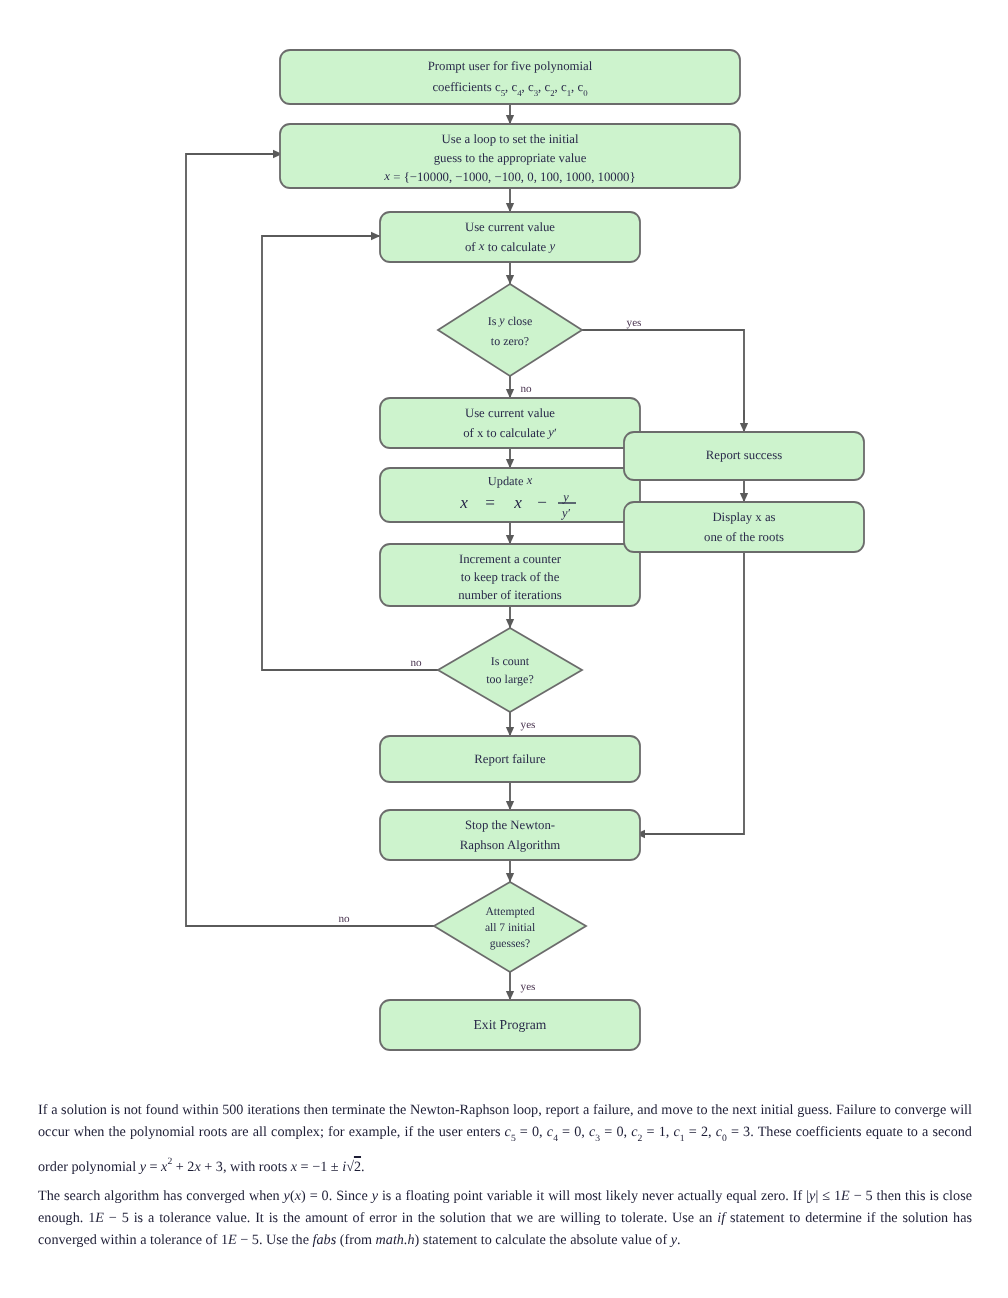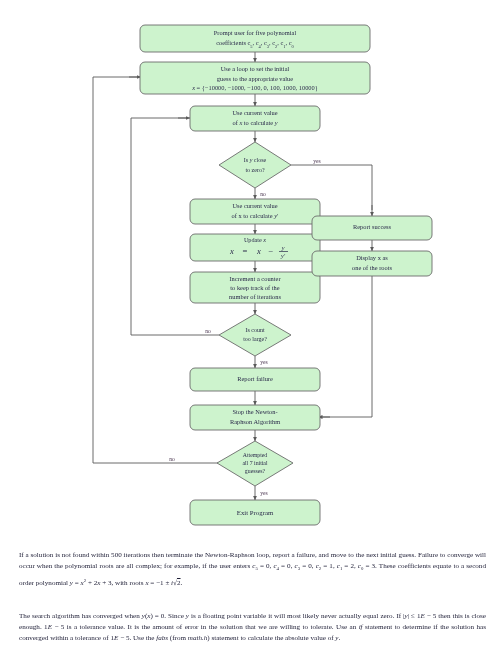--- a/index.html
+++ b/index.html
@@ -47,21 +47,21 @@
   .prose {
     position: absolute;
     left: 19px;
     width: 467px;
     font-size: 7.1px;
     line-height: 11.1px;
     text-align: justify;
     color: #1d1d35;
   }
   #para1 { top: 543px; }
-  #para2 { top: 604px; }
+  #para2 { top: 586px; }
   .it { font-style: italic; }
   sub { font-size: 0.68em; }
   sup { font-size: 0.68em; }
 </style>
 </head>
 <body>
 
 <svg id="flow" viewBox="0 0 504 535">
 
   <defs>

